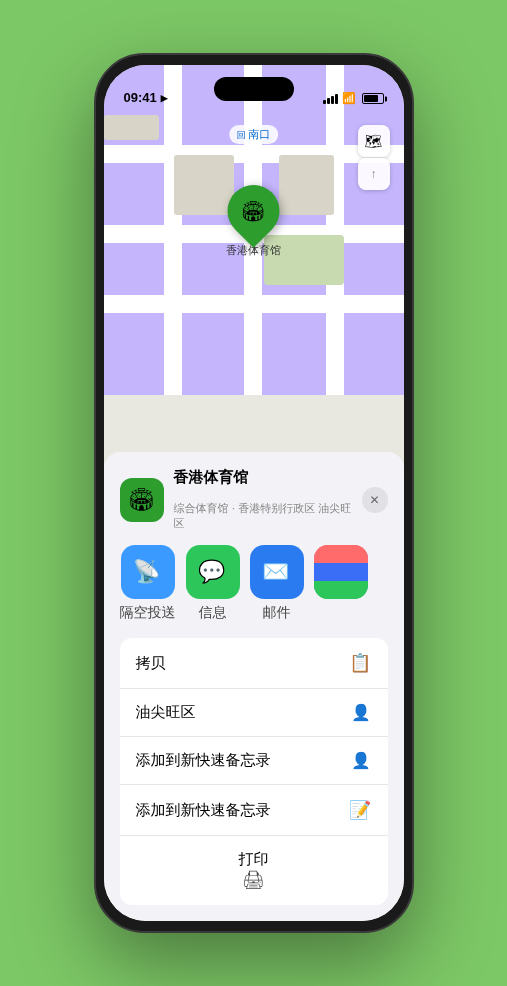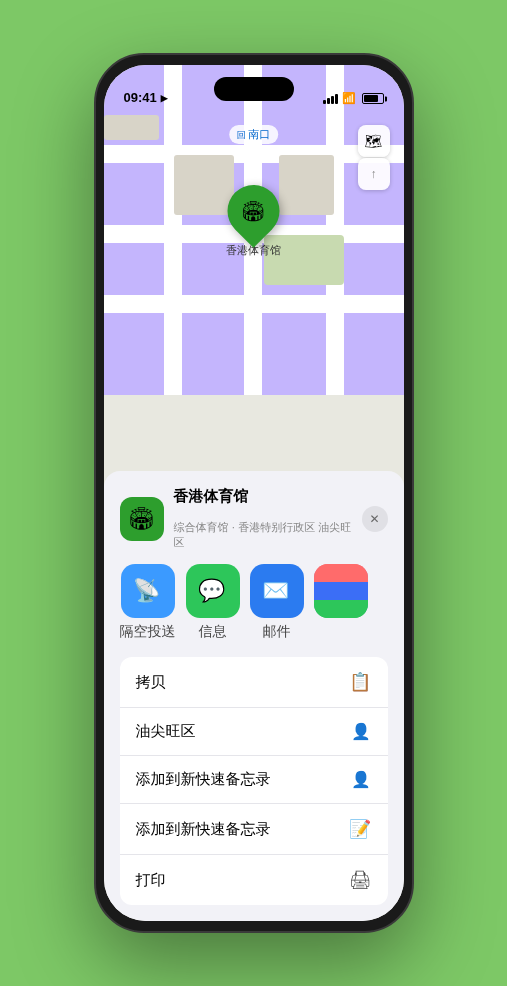--- a/index.html
+++ b/index.html
@@ -368,20 +368,21 @@
       display: flex;
       align-items: center;
       justify-content: space-between;
       padding: 14px 16px;
       border-bottom: 0.5px solid #e5e5ea;
       cursor: pointer;
     }
 
     .action-item:last-child {
       border-bottom: none;
+      flex-direction: column;
     }
 
     .action-label {
       font-size: 15px;
       color: #000;
       text-align: center;
     }
 
     .action-icon {
       font-size: 18px;

